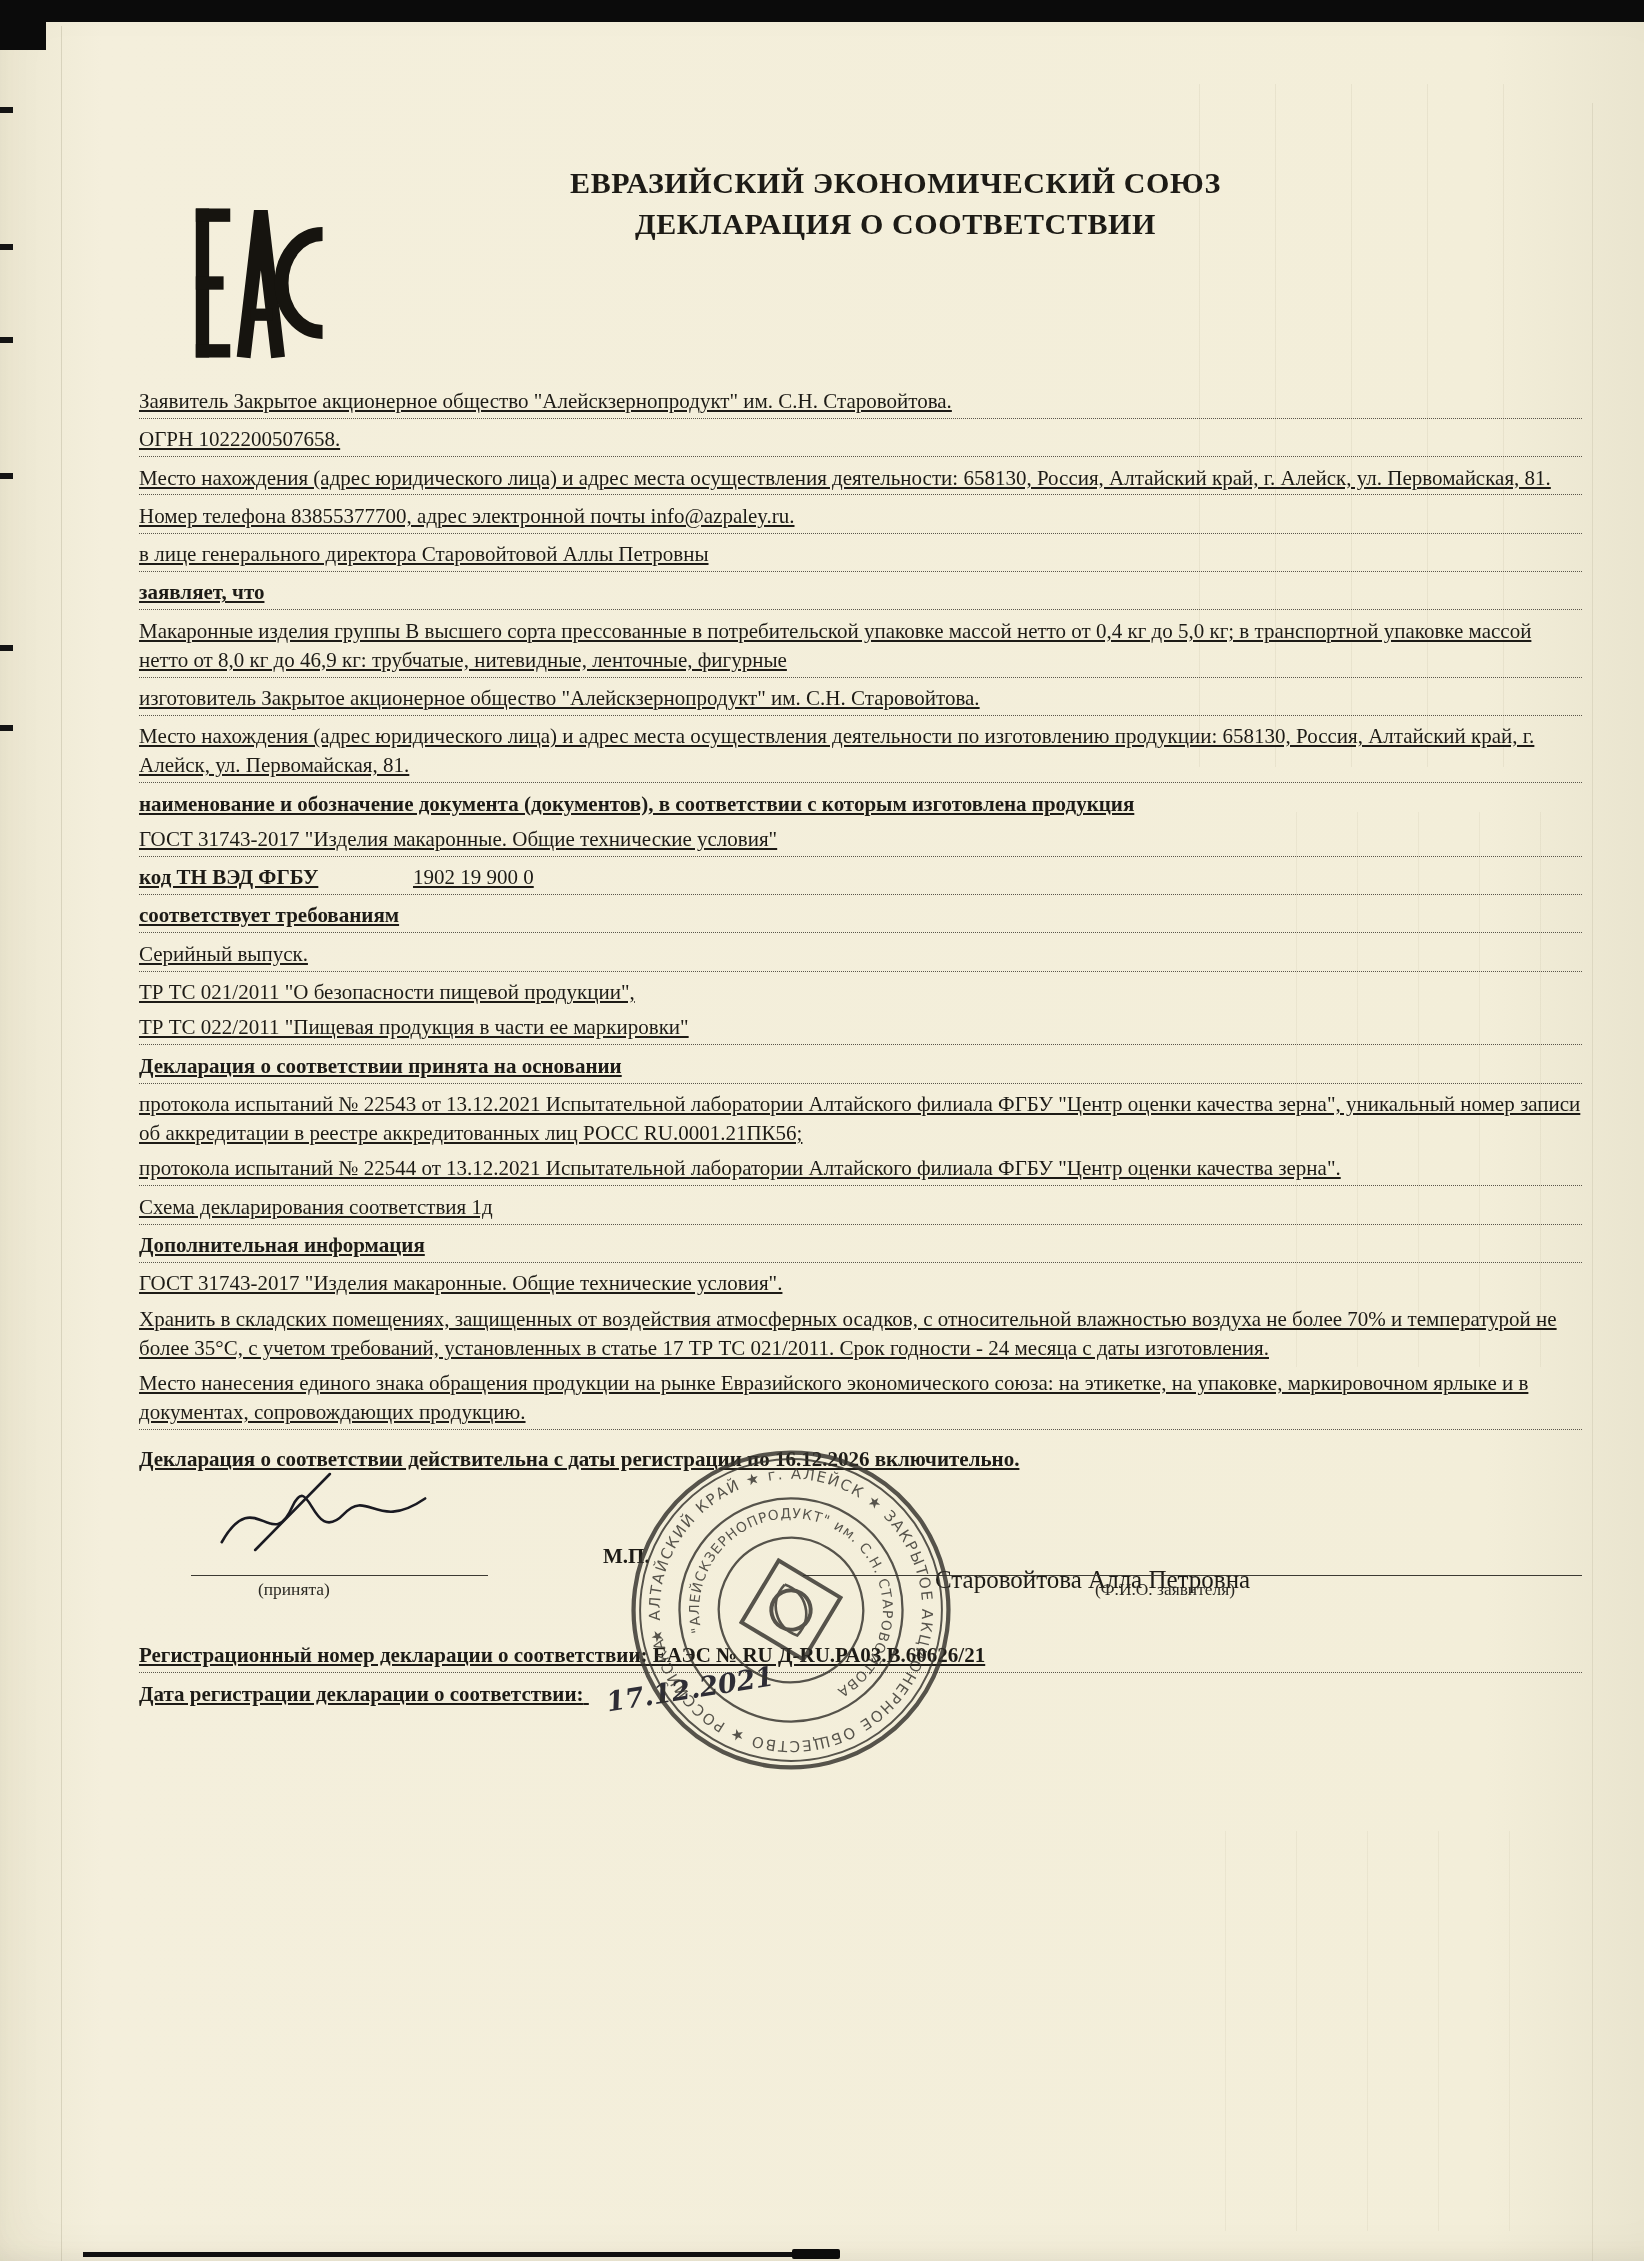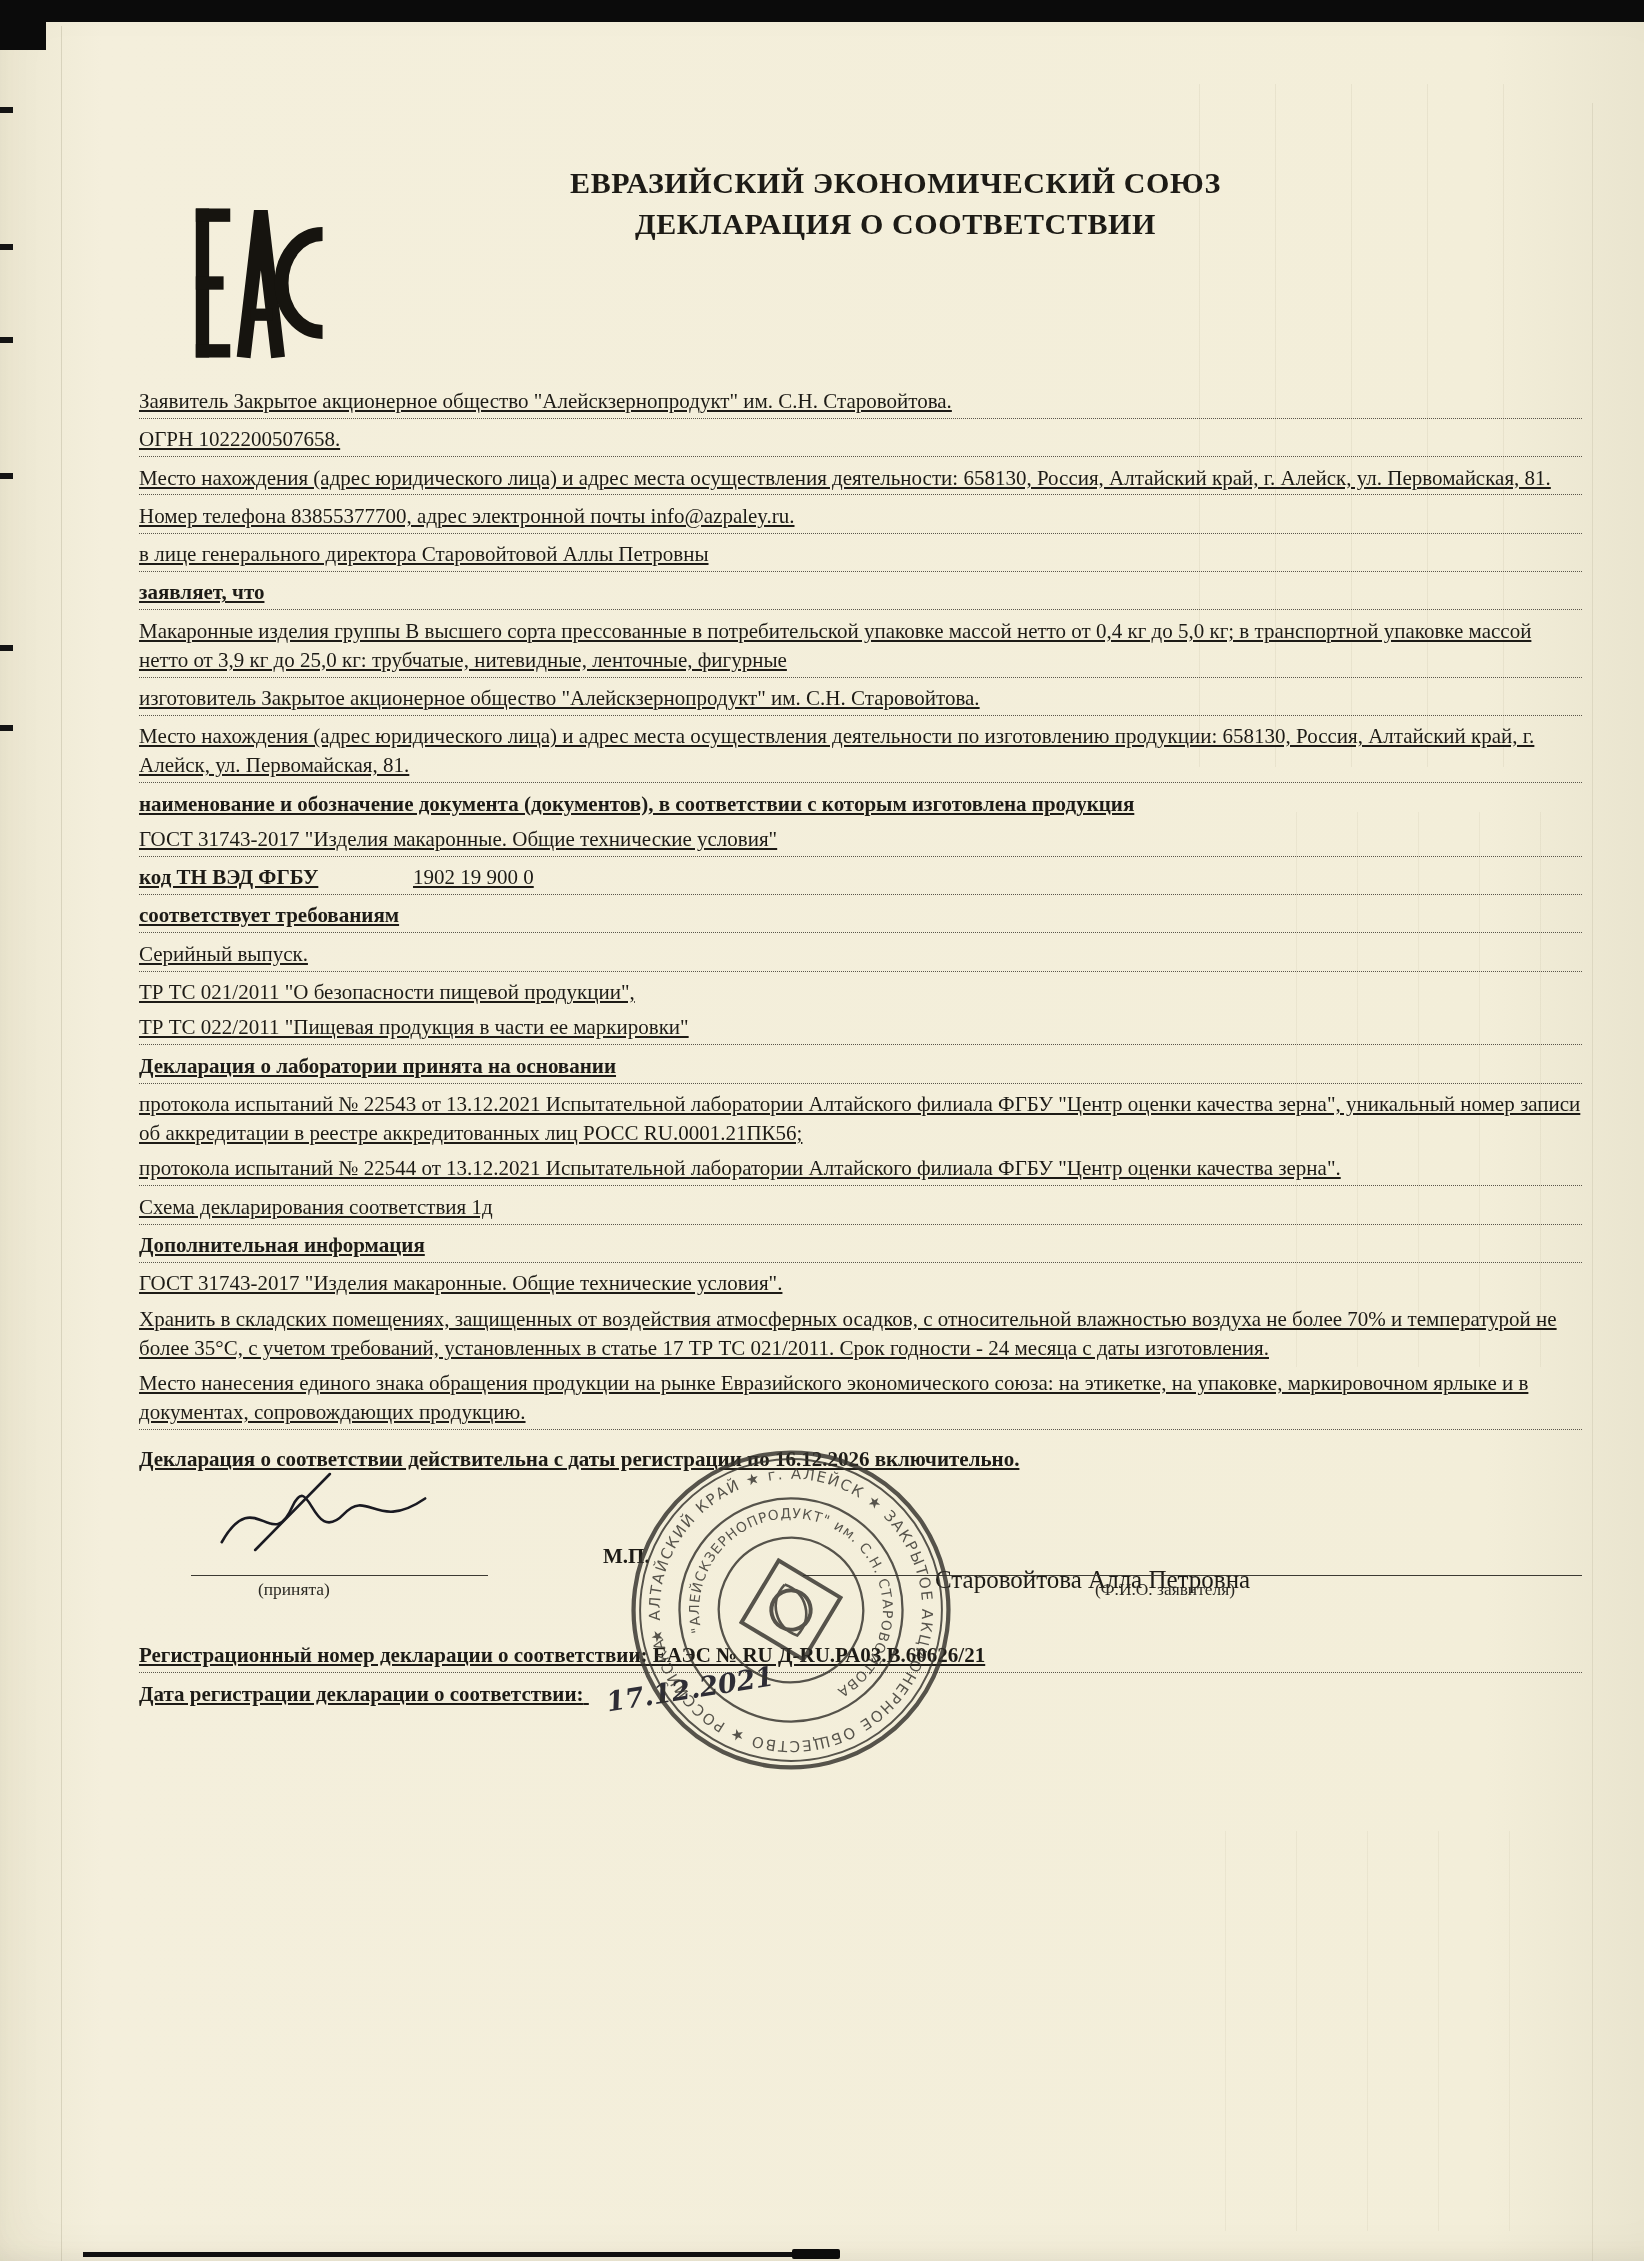--- a/index.html
+++ b/index.html
@@ -91,34 +91,34 @@
     <div>ДЕКЛАРАЦИЯ О СООТВЕТСТВИИ</div>
   </div>
 
   <div class="content">
     <p class="line u">Заявитель Закрытое акционерное общество "Алейскзернопродукт" им. С.Н. Старовойтова.</p>
     <p class="line u">ОГРН 1022200507658.</p>
     <p class="line u">Место нахождения (адрес юридического лица) и адрес места осуществления деятельности: 658130, Россия, Алтайский край, г. Алейск, ул. Первомайская, 81.</p>
     <p class="line u">Номер телефона 83855377700, адрес электронной почты info@azpaley.ru.</p>
     <p class="line u">в лице генерального директора Старовойтовой Аллы Петровны</p>
     <p class="line b u">заявляет, что</p>
-    <p class="line u">Макаронные изделия группы В высшего сорта прессованные в потребительской упаковке массой нетто от 0,4 кг до 5,0 кг; в транспортной упаковке массой нетто от 3,9 кг до 25,0 кг: трубчатые, нитевидные, ленточные, фигурные</p>
+    <p class="line u">Макаронные изделия группы В высшего сорта прессованные в потребительской упаковке массой нетто от 0,4 кг до 5,0 кг; в транспортной упаковке массой нетто от 8,0 кг до 46,9 кг: трубчатые, нитевидные, ленточные, фигурные</p>
     <p class="line u">изготовитель Закрытое акционерное общество "Алейскзернопродукт" им. С.Н. Старовойтова.</p>
     <p class="line u">Место нахождения (адрес юридического лица) и адрес места осуществления деятельности по изготовлению продукции: 658130, Россия, Алтайский край, г. Алейск, ул. Первомайская, 81.</p>
     <p class="line b">наименование и обозначение документа (документов), в соответствии с которым изготовлена продукция</p>
     <p class="line u">ГОСТ 31743-2017 "Изделия макаронные. Общие технические условия"</p>
     <p class="line u tnved">
       <span class="lbl">код ТН ВЭД ФГБУ</span>
       <span>1902 19 900 0</span>
     </p>
     <p class="line b u">соответствует требованиям</p>
     <p class="line u">Серийный выпуск.</p>
     <p class="line">ТР ТС 021/2011 "О безопасности пищевой продукции",</p>
     <p class="line u">ТР ТС 022/2011 "Пищевая продукция в части ее маркировки"</p>
-    <p class="line b u">Декларация о лаборатории принята на основании</p>
+    <p class="line b u">Декларация о соответствии принята на основании</p>
     <p class="line">протокола испытаний № 22543 от 13.12.2021 Испытательной лаборатории Алтайского филиала ФГБУ "Центр оценки качества зерна", уникальный номер записи об аккредитации в реестре аккредитованных лиц РОСС RU.0001.21ПК56;</p>
     <p class="line u">протокола испытаний № 22544 от 13.12.2021 Испытательной лаборатории Алтайского филиала ФГБУ "Центр оценки качества зерна".</p>
     <p class="line u">Схема декларирования соответствия 1д</p>
     <p class="line b u">Дополнительная информация</p>
     <p class="line">ГОСТ 31743-2017 "Изделия макаронные. Общие технические условия".</p>
     <p class="line">Хранить в складских помещениях, защищенных от воздействия атмосферных осадков, с относительной влажностью воздуха не более 70% и температурой не более 35°С, с учетом требований, установленных в статье 17 ТР ТС 021/2011. Срок годности - 24 месяца с даты изготовления.</p>
     <p class="line u">Место нанесения единого знака обращения продукции на рынке Евразийского экономического союза: на этикетке, на упаковке, маркировочном ярлыке и в документах, сопровождающих продукцию.</p>
     <p class="line b" style="margin-top:15.5px">Декларация о соответствии действительна с даты регистрации по 16.12.2026 включительно.</p>
 
     <div class="sig-area">

